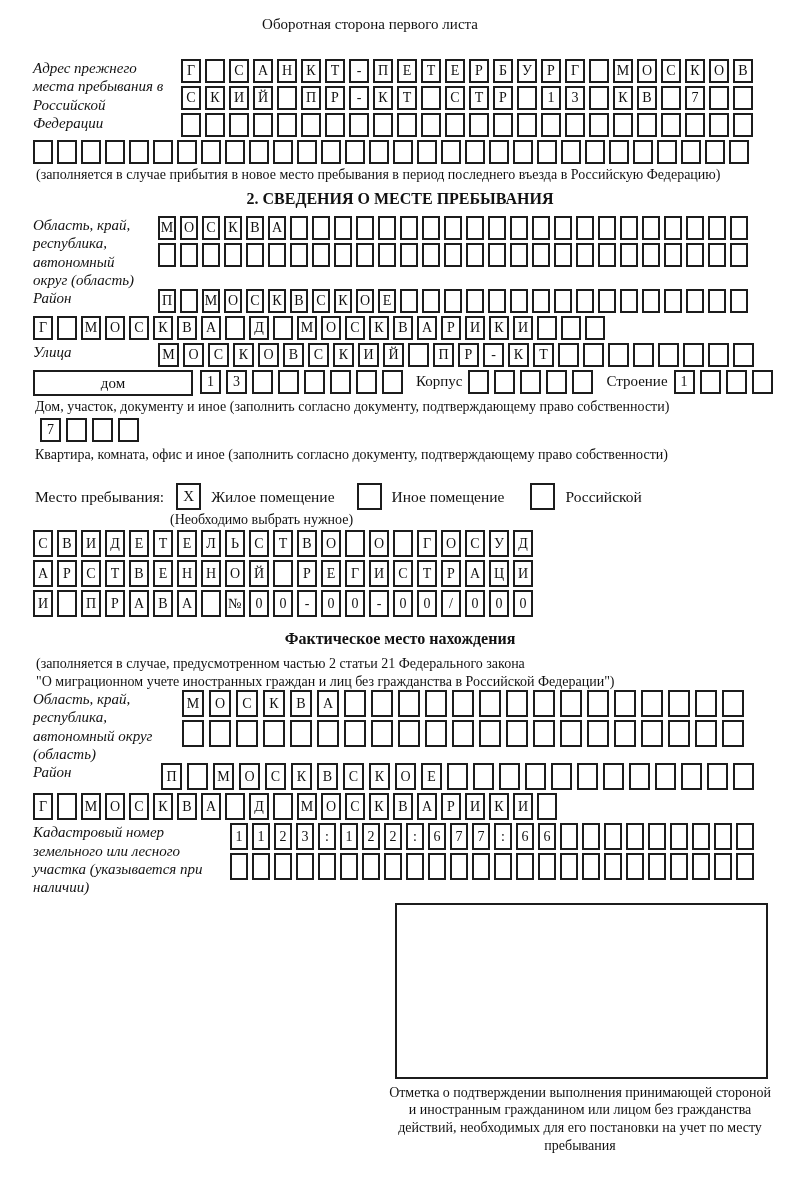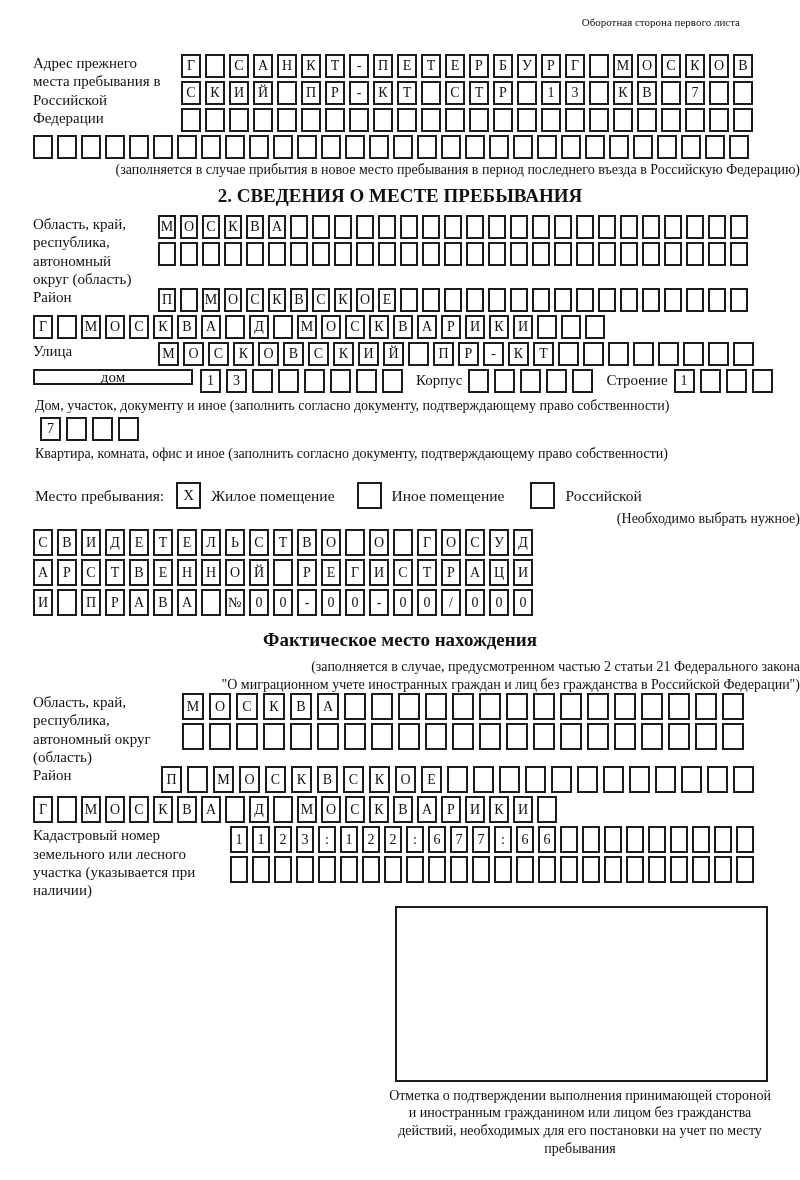--- a/index.html
+++ b/index.html
@@ -2,45 +2,45 @@
 <html><head>
 <meta charset="utf-8">
 <style>
   * { box-sizing: border-box; margin: 0; padding: 0; }
   html,body { background:#ffffff; }
   body {
     width: 800px; height: 1180px; overflow: hidden;
     font-family: "Liberation Serif", "DejaVu Serif", serif;
     color: #111; position: relative;
   }
-  .topnote { text-align: right; padding: 16px 60px 0 0; font-size: 11px; }
+  .topnote { text-align: center; padding: 16px 60px 0 0; font-size: 15px; }
 
   .frow { display: flex; align-items: flex-start; margin-left: 33px; }
-  .lbl { font-size: 15px; line-height: 1.22; padding-right: 8px; flex: 0 0 auto; }
+  .lbl { font-size: 15px; line-height: 1.22; padding-right: 8px; flex: 0 0 auto; font-style: italic; }
 
   .grids { display: flex; flex-direction: column; }
   .grid { display: flex; margin-bottom: 3px; }
   .cell {
     display: inline-flex; align-items: center; justify-content: center;
     border: 2px solid #1c1c1c; height: 24px; background: #fff;
     font-size: 14px; line-height: 1; flex: 0 0 auto;
   }
   .p24 .cell { width: 20px; margin-right: 4px; }
   .p22 .cell { width: 18px; margin-right: 4px; }
   .p25 .cell { width: 21px; margin-right: 4px; }
   .p26 .cell { width: 21px; margin-right: 5px; }
   .p27 .cell { width: 22px; margin-right: 5px; }
   .tall .cell { height: 27px; }
 
-  .note { font-size: 14px; text-align: right; padding-left: 36px; margin-top: 2px; }
+  .note { font-size: 14px; text-align: left; padding-left: 36px; margin-top: 2px; }
   .note-left { font-size: 14px; margin: 2px 0 3px 35px; }
-  .h2 { font-size: 19px; font-weight: bold; text-align: center; margin: 7px 0 8px 0; }
+  .h2 { font-size: 16px; font-weight: bold; text-align: center; margin: 7px 0 8px 0; }
 
   .widebox {
-    border: 2px solid #1c1c1c; height: 16px; display: flex;
+    border: 2px solid #1c1c1c; height: 26px; display: flex;
     align-items: center; justify-content: center; font-size: 15px; background:#fff;
     flex: 0 0 auto;
   }
   .inline-lbl { font-size: 15px; padding: 3px 6px 0 8px; flex: 0 0 auto; }
 
   .stay { display: flex; align-items: center; margin: 20px 0 0 35px; font-size: 15.5px; }
   .cbox {
     display: inline-flex; align-items: center; justify-content: center;
     width: 25px; height: 27px; border: 2px solid #1c1c1c; font-size: 15px;
     margin: 0 10px 0 12px; flex: 0 0 auto;

